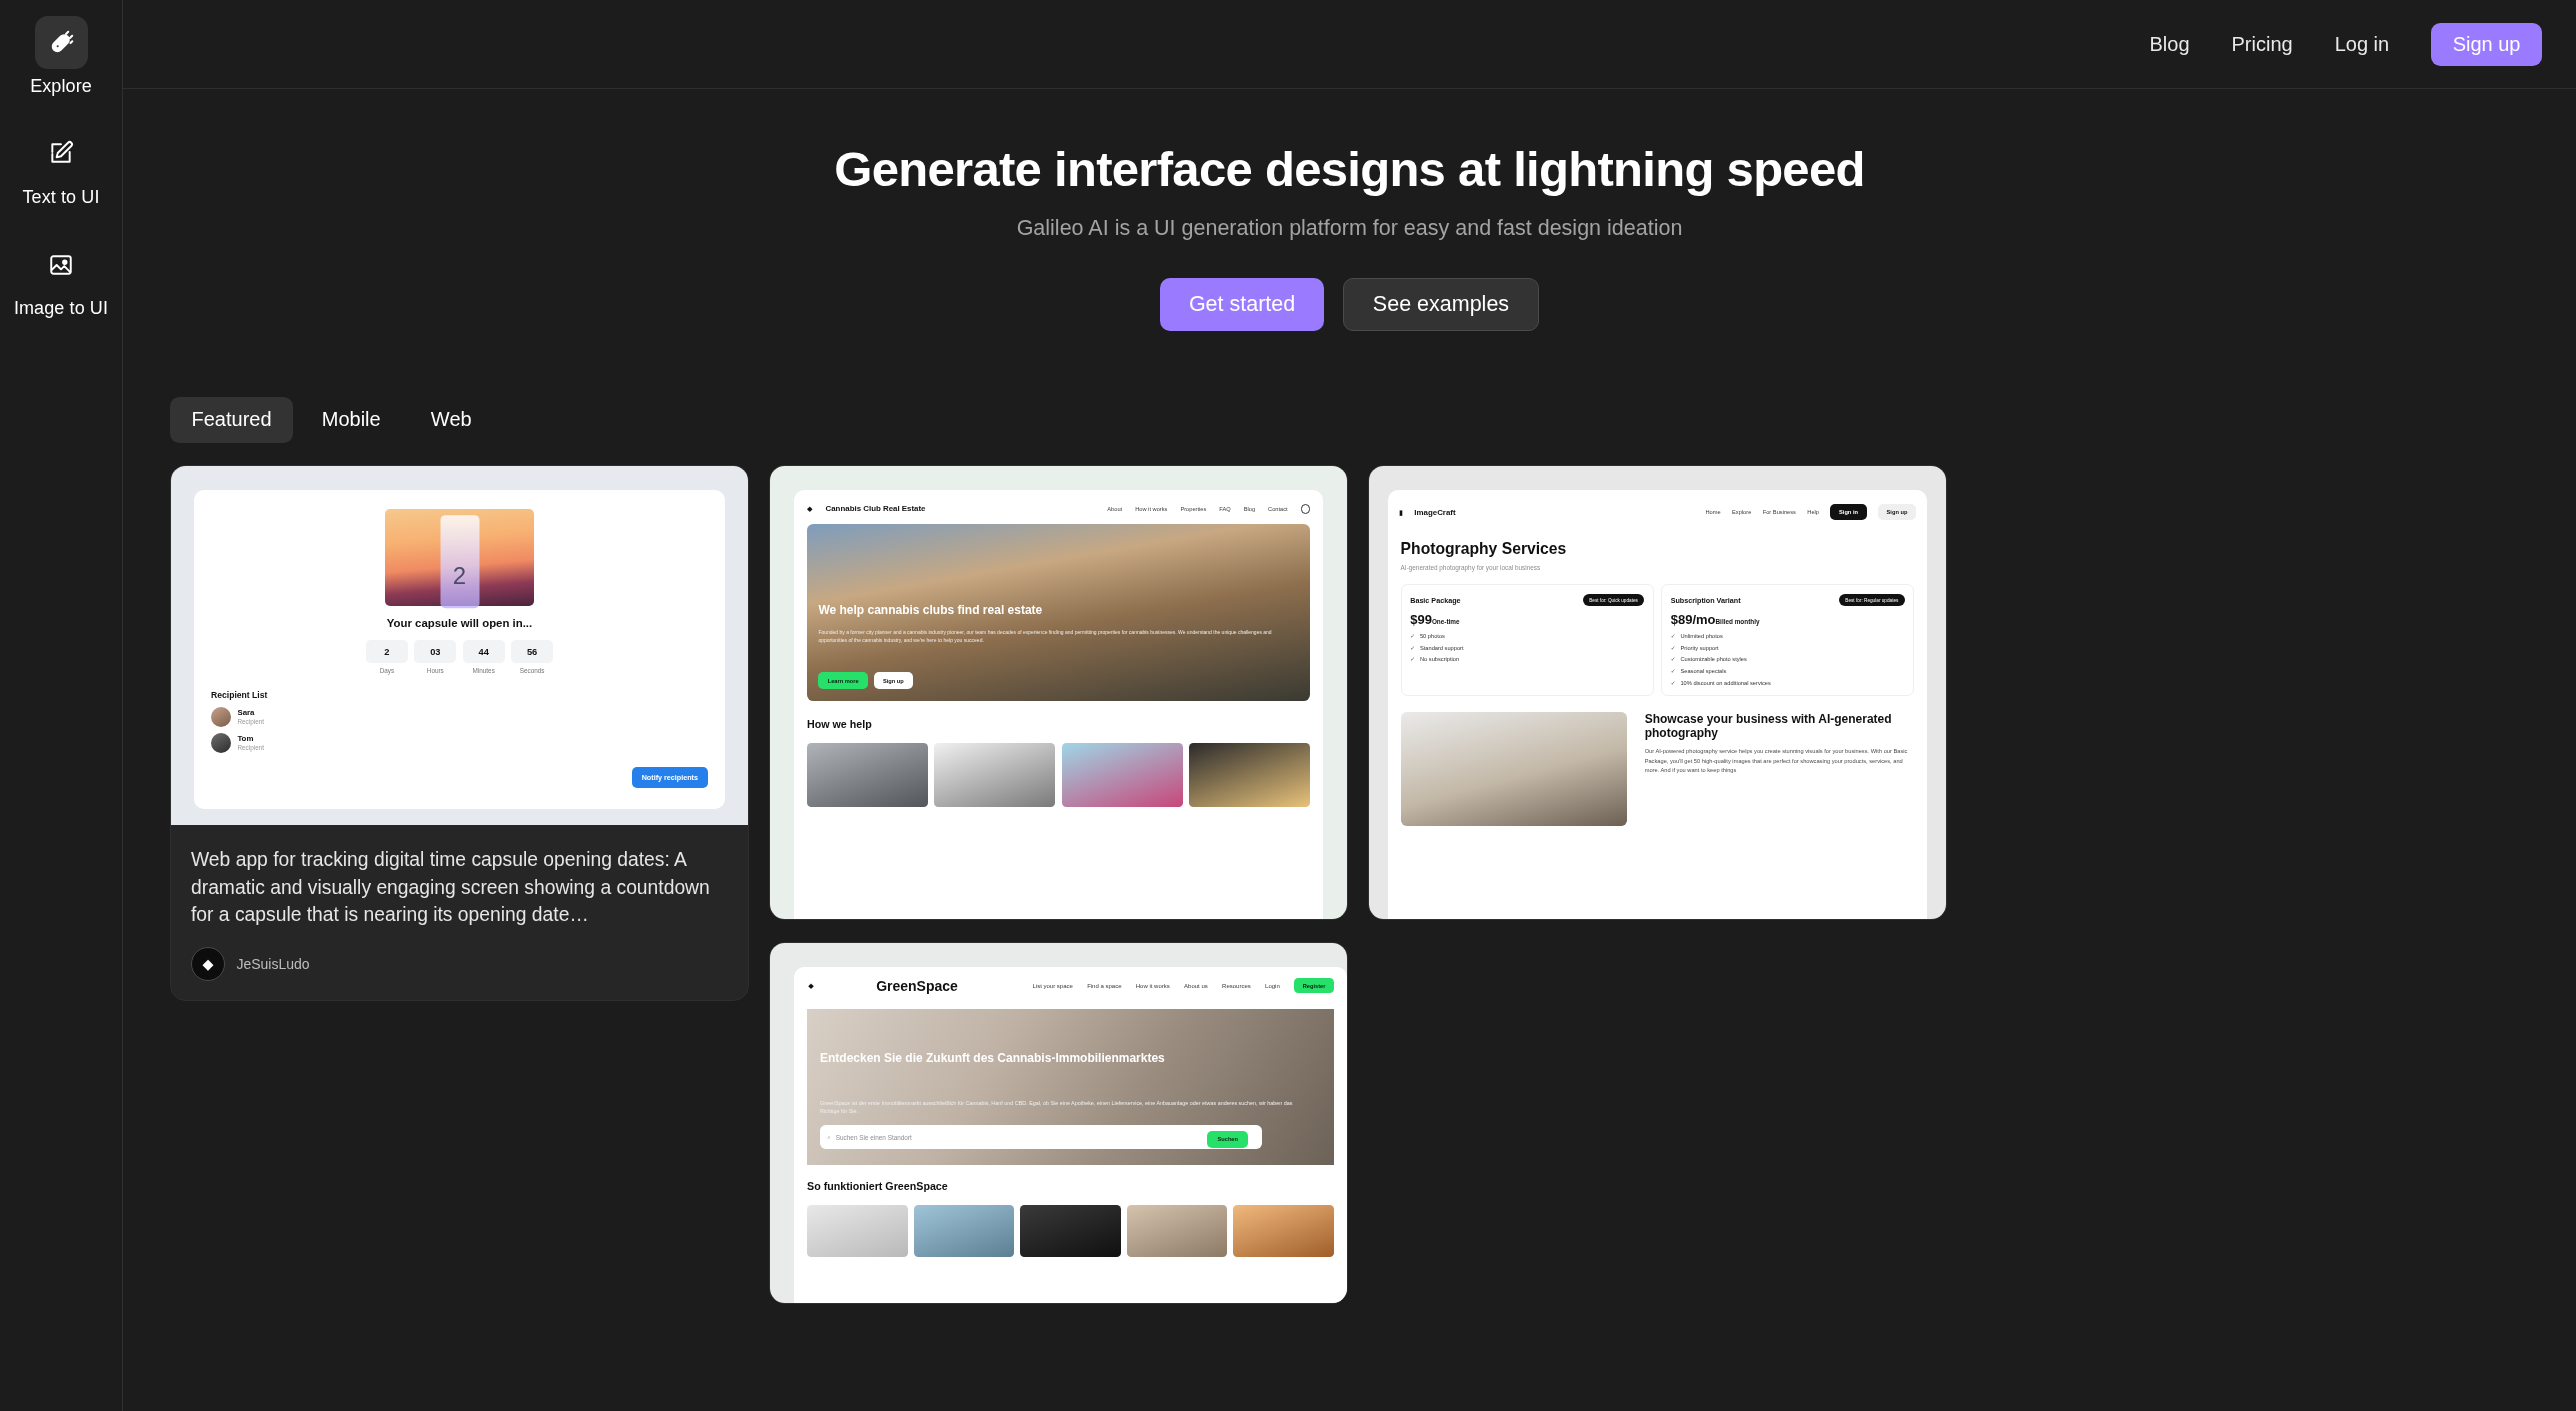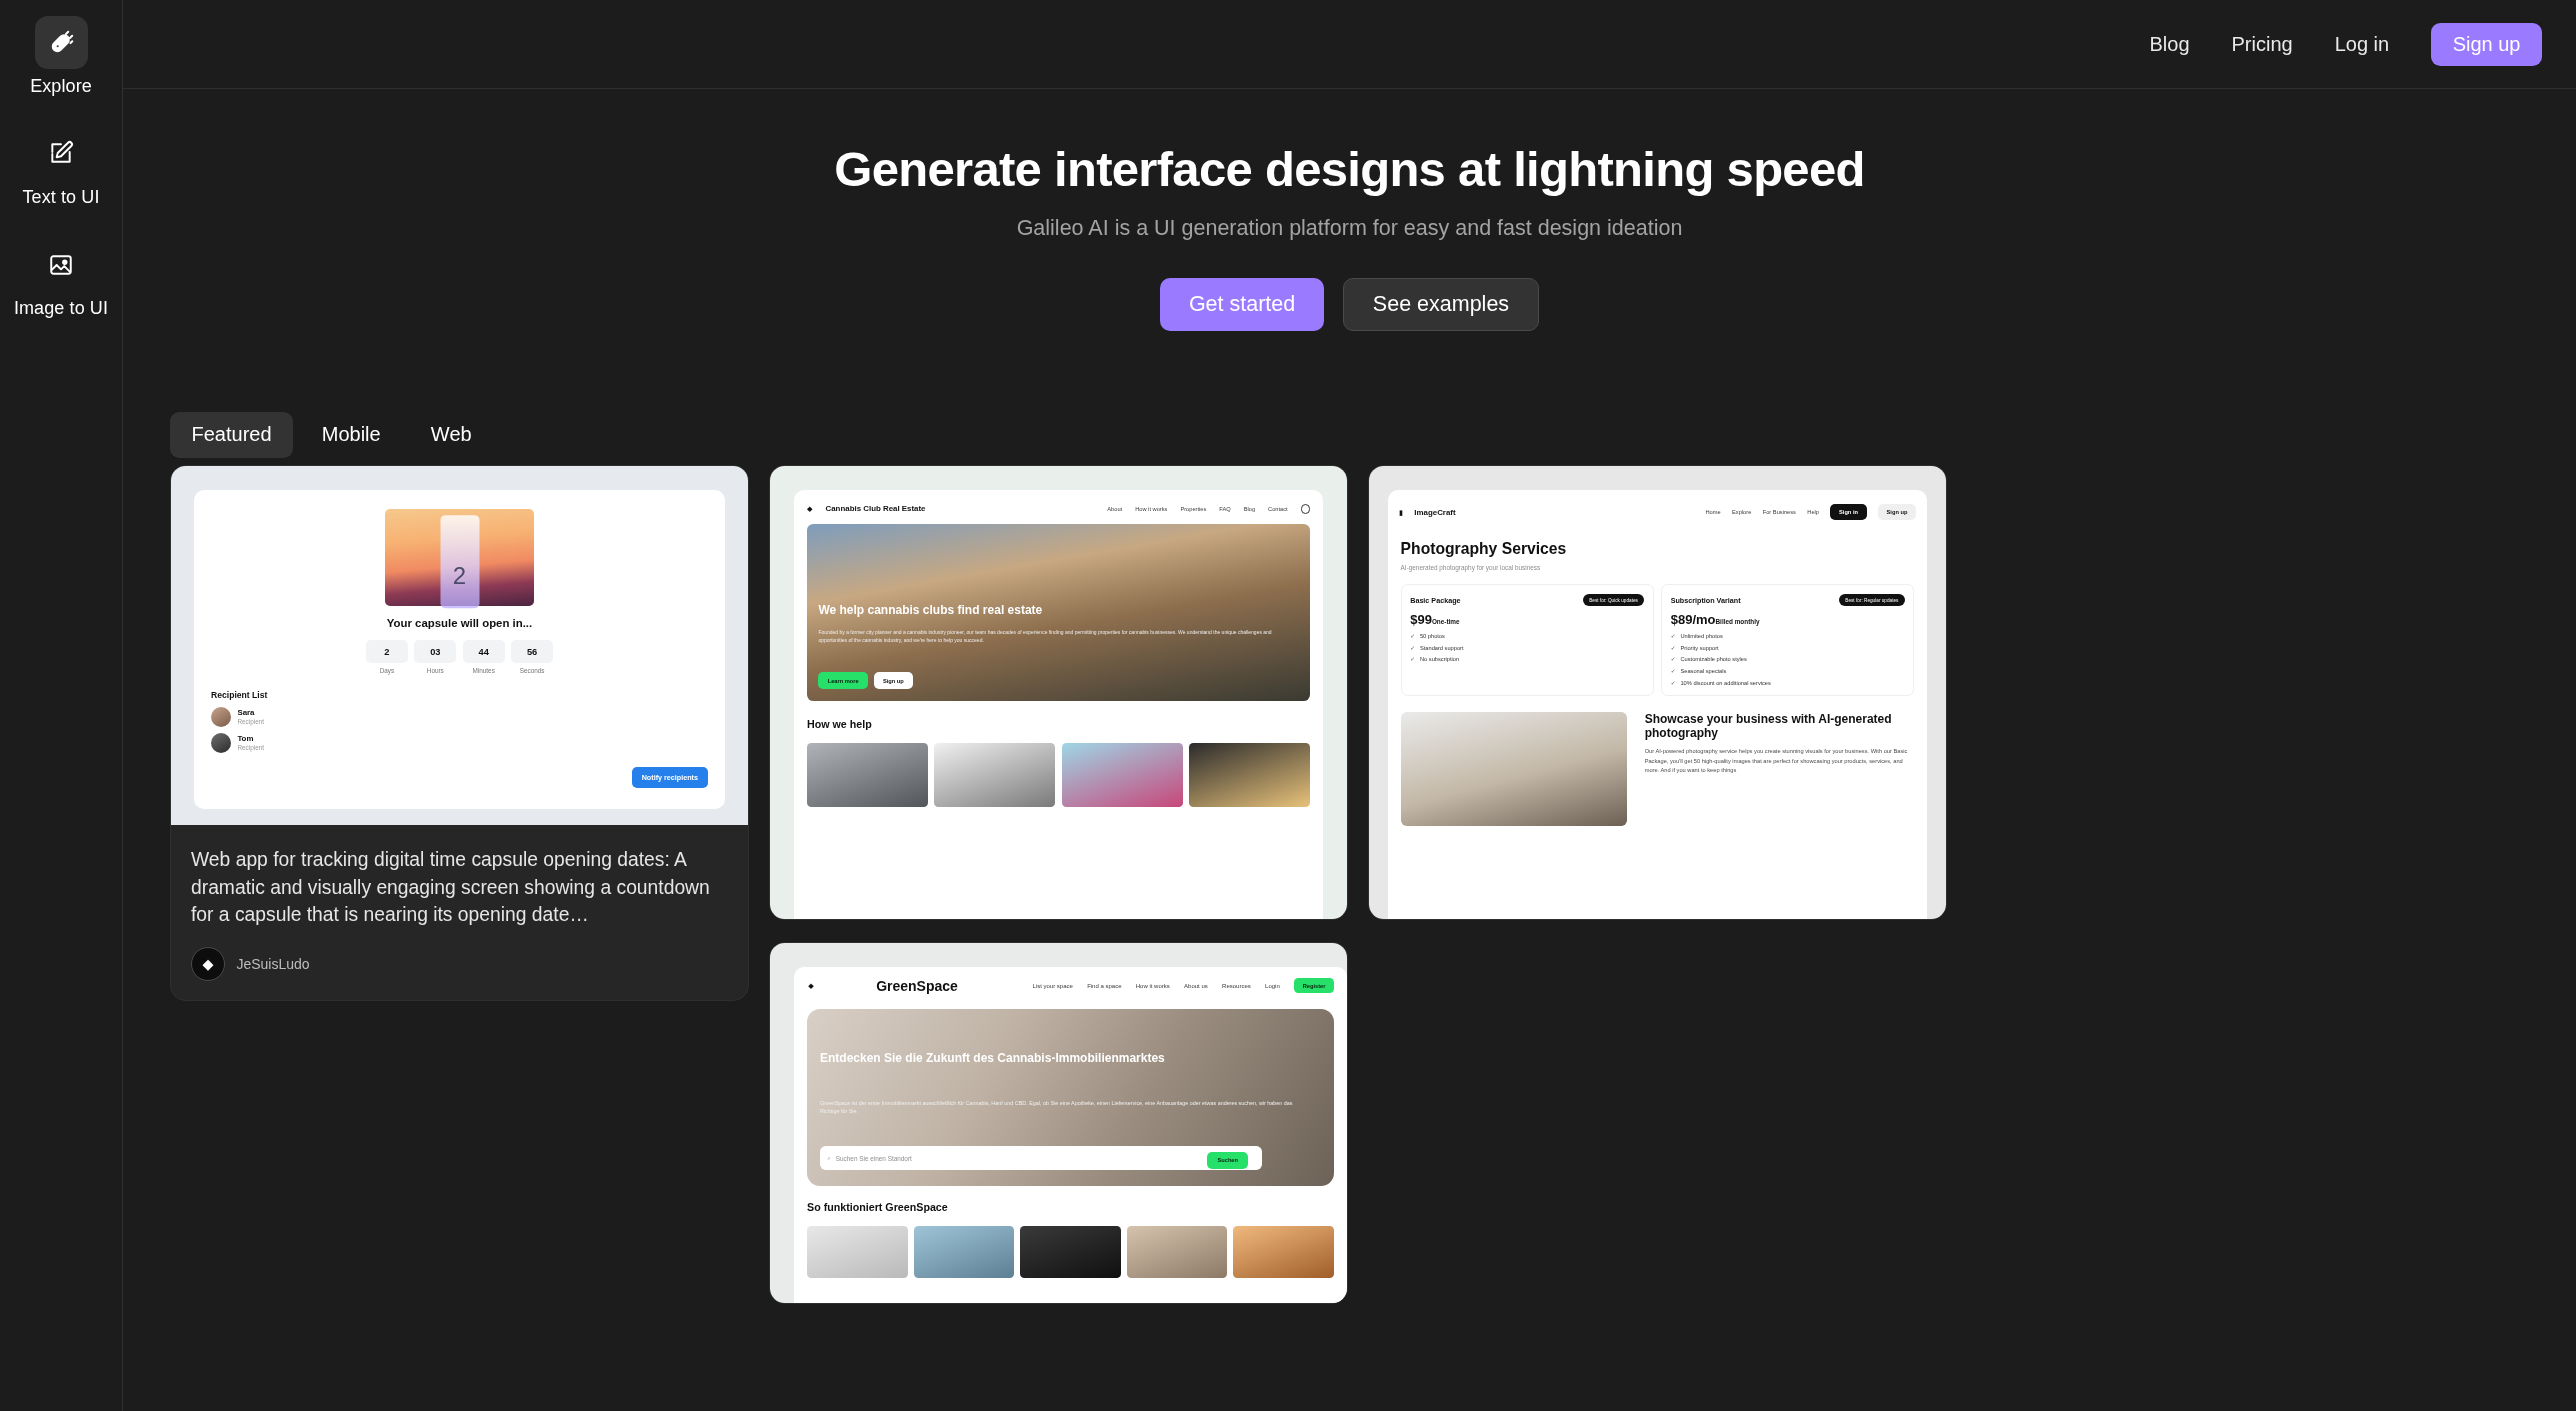--- a/index.html
+++ b/index.html
@@ -44,21 +44,21 @@
   .btn-primary {
     background:#9a7bff; color:#fff; font-size:21.5px; padding:13px 29px;
     border-radius:10px; border:none; cursor:pointer;
   }
   .btn-secondary {
     background:#333333; color:#fff; font-size:21.5px; padding:13px 29px;
     border-radius:10px; border:0.7px solid #4a4a4a; cursor:pointer;
   }
 
   
-  .tabs { position:absolute; left:170px; top:412px; display:flex; gap:7.2px; }
+  .tabs { position:absolute; left:170px; top:397px; display:flex; gap:7.2px; }
   .tab {
     font-size:20px; color:#fff; padding:11.4px 21.5px; border-radius:9.3px; cursor:pointer;
     background:transparent;
   }
   .tab.active { background:#333333; }
 
   
   .gallery {
     position:absolute; left:170px; top:465px; width:2376px; height:952px;
     column-count:4; column-gap:20px; overflow:hidden;
@@ -113,21 +113,21 @@
 
   
   .p2 { background:#e8ebe9; padding:24px 0 0 24px; }
   .p2 .shot { border-top-right-radius:10px; border-bottom-right-radius:0; border-bottom-left-radius:0; min-height:336px; }
   .gnav { display:flex; align-items:center; padding:10.7px 13px 10.7px 14.3px; gap:14.3px; }
   .gname { font-size:14px; font-weight:700;margin-left:48px; }
   .gnav .sp { flex:1; }
   .gnav .l { font-size:6px; color:#3a3a3a; }
   .greg { background:#27e06a; color:#07230f; font-size:5.7px; font-weight:700; padding:4.3px 8.6px; border-radius:4.3px; }
   .hero2 {
-    margin:4.3px 13px 0 13px; height:177px; border-radius:13px; position:relative; overflow:hidden;
+    margin:4.3px 13px 0 13px; height:156px; border-radius:0; position:relative; overflow:hidden;
     background:linear-gradient(120deg,#d8cfc6 0%,#bfb2a5 35%,#9a8d80 62%,#6d6257 100%);
   }
   .hero2 .ht { position:absolute; left:13px; top:42px; right:57px; font-size:12px; font-weight:800; color:#fff; line-height:1.2; }
   .hero2 .hs { position:absolute; left:13px; top:90px; right:29px; font-size:5.4px; color:#efefef; line-height:1.5; }
   .hero2 .hb { position:absolute; left:13px; bottom:15.7px; right:72px; height:23.6px; background:#fff; border-radius:5.7px; display:flex; align-items:center; padding:0 7.2px; font-size:6.4px; color:#8e8e8e; }
   .hero2 .hgo { position:absolute; bottom:16.5px; left:auto; right:86px; background:#27e06a; color:#07230f; font-size:5.7px; font-weight:700; padding:5.7px 10px; border-radius:5px; }
   .p2 .sf { font-size:10.7px; font-weight:800; margin:15.7px 0 0 13px; }
   .strip { display:flex; gap:5.7px; margin:13px 13px 0 13px; }
   .strip i { display:block; height:52px; flex:1; border-radius:4.3px; }
   .strip i:nth-child(1){ background:linear-gradient(160deg,#e8e8e8,#b9b9b9); }

